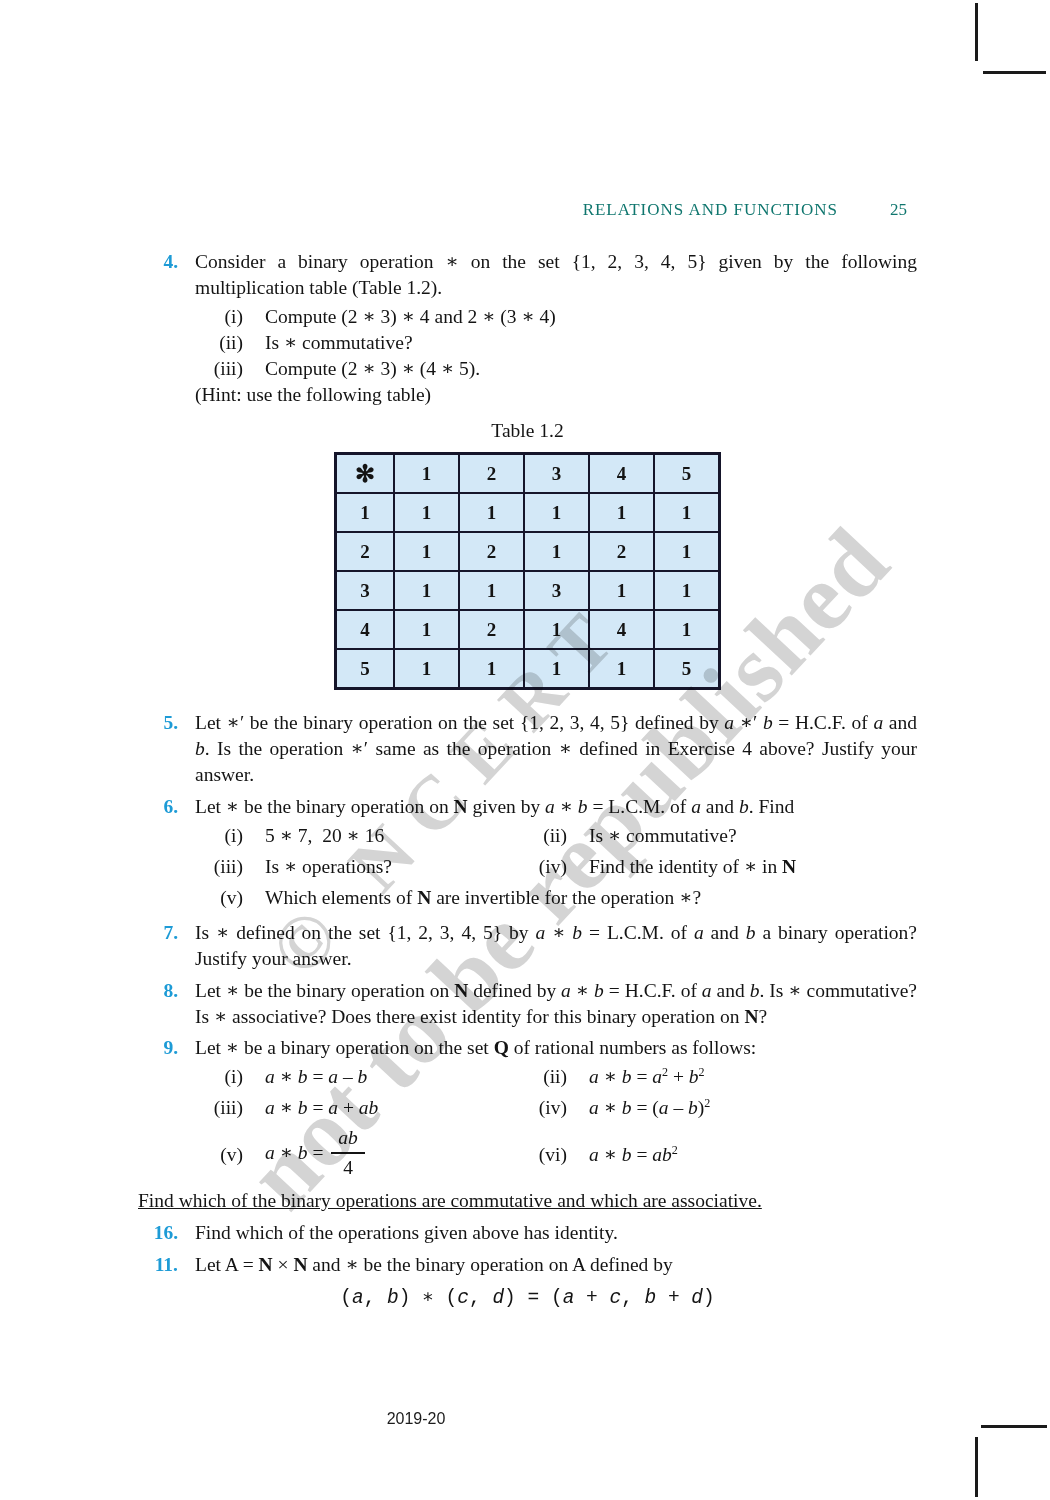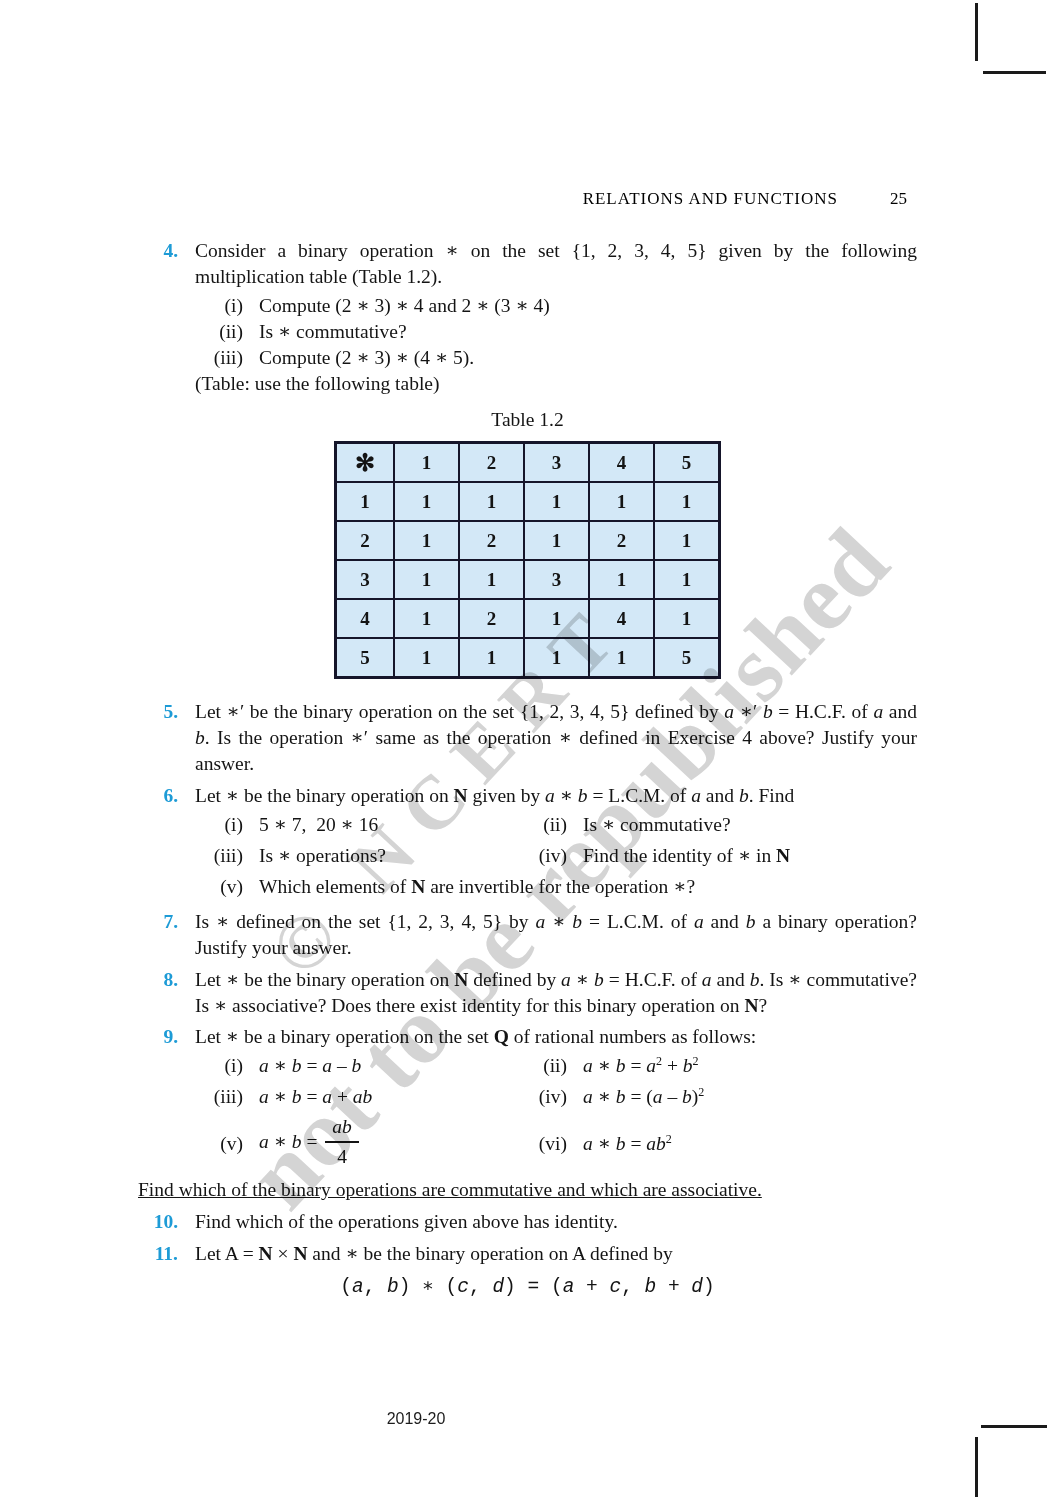--- a/index.html
+++ b/index.html
@@ -8,31 +8,31 @@
     font-family:"Liberation Serif","DejaVu Serif",serif;color:#141414;
     overflow:hidden;
   }
   .it{font-style:italic;}
   .bf{font-weight:bold;}
   sup{font-size:0.62em;line-height:0;}
 
   
   .content{position:absolute;left:138px;top:186px;width:779px;font-size:19.5px;line-height:26px;}
 
-  .pagehead{display:flex;justify-content:flex-end;align-items:baseline;font-size:17px;letter-spacing:1px;color:#000000;padding-right:10px;}
+  .pagehead{display:flex;justify-content:flex-end;align-items:baseline;font-size:17px;letter-spacing:1px;color:#0f766e;padding-right:10px;margin-top:11px;}
   .pagehead .hnum{margin-left:52px;letter-spacing:0;text-align:center;}
 
   .question{display:flex;}
   .qnum{flex:0 0 40px;text-align:right;font-weight:bold;color:var(--accent,#1d9bd6);}
   .qbody{flex:1;margin-left:17px;}
   .just{text-align:justify;}
 
   .item{display:flex;}
   .ilabel{flex:0 0 48px;text-align:right;}
-  .itext{margin-left:16px;}
+  .itext{margin-left:22px;}
   .hint{margin-top:0;}
 
   .grid2{display:grid;grid-template-columns:330px 1fr;row-gap:5px;margin-top:3px;}
   .gitem{display:flex;align-items:center;}
   .gitem .ilabel{flex:0 0 48px;}
   .gitem.col2 .ilabel{flex:0 0 42px;}
   .gitem.span2{grid-column:1 / span 2;}
 
   .frac{display:inline-block;vertical-align:middle;text-align:center;margin:2px 3px 0;transform:translateY(-3px);}
   .frac .num{display:block;padding:0 7px 1px;border-bottom:2px solid #141414;font-style:italic;}
@@ -103,21 +103,21 @@
         </div>
         <div class="item">
           <span class="ilabel">(ii)</span>
           <span class="itext"><span>Is ∗ commutative?</span></span>
         </div>
         <div class="item">
           <span class="ilabel">(iii)</span>
           <span class="itext"><span>Compute (2 ∗ 3) ∗ (4 ∗ 5).</span></span>
         </div>
       </div>
-      <div class="hint">(Table: use the following table)</div>
+      <div class="hint">(Hint: use the following table)</div>
     </div>
   </div>
 
   <div class="caption">Table 1.2</div>
 
   <table class="optable">
     <thead>
       <tr>
           <th class="op">✻</th>
           <th>1</th>
@@ -246,21 +246,21 @@
           <span class="ilabel">(vi)</span>
           <span class="itext"><span class="it">a</span><span> ∗ </span><span class="it">b</span><span> = </span><span class="it">ab</span><sup>2</sup></span>
         </div>
       </div>
     </div>
   </div>
 
   <div class="fullline">Find which of the binary operations are commutative and which are associative.</div>
 
   <div class="question m-q10">
-    <div class="qnum">10.</div>
+    <div class="qnum">16.</div>
     <div class="qbody"><span>Find which of the operations given above has identity.</span></div>
   </div>
 
   <div class="question m-q11">
     <div class="qnum">11.</div>
     <div class="qbody"><span>Let A = </span><span class="bf">N</span><span> × </span><span class="bf">N</span><span> and ∗ be the binary operation on A defined by</span></div>
   </div>
 
   <div class="formula"><span>(</span><span class="it">a</span><span>, </span><span class="it">b</span><span>) ∗ (</span><span class="it">c</span><span>, </span><span class="it">d</span><span>) = (</span><span class="it">a</span><span> + </span><span class="it">c</span><span>, </span><span class="it">b</span><span> + </span><span class="it">d</span><span>)</span></div>
 

